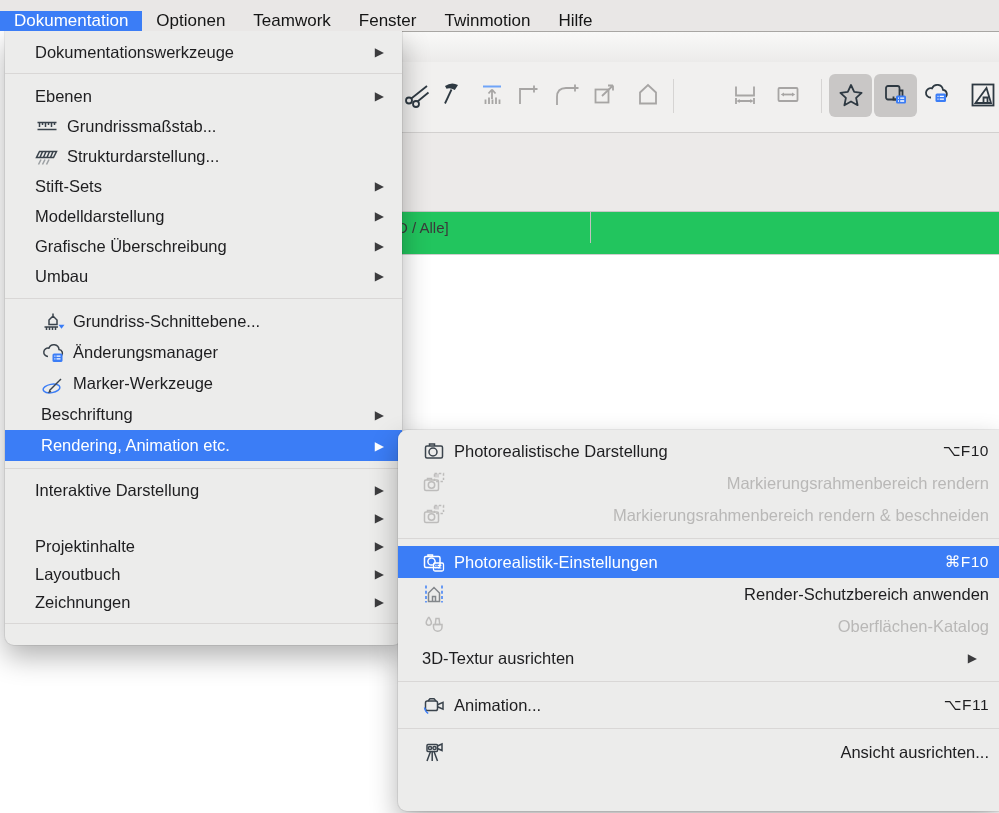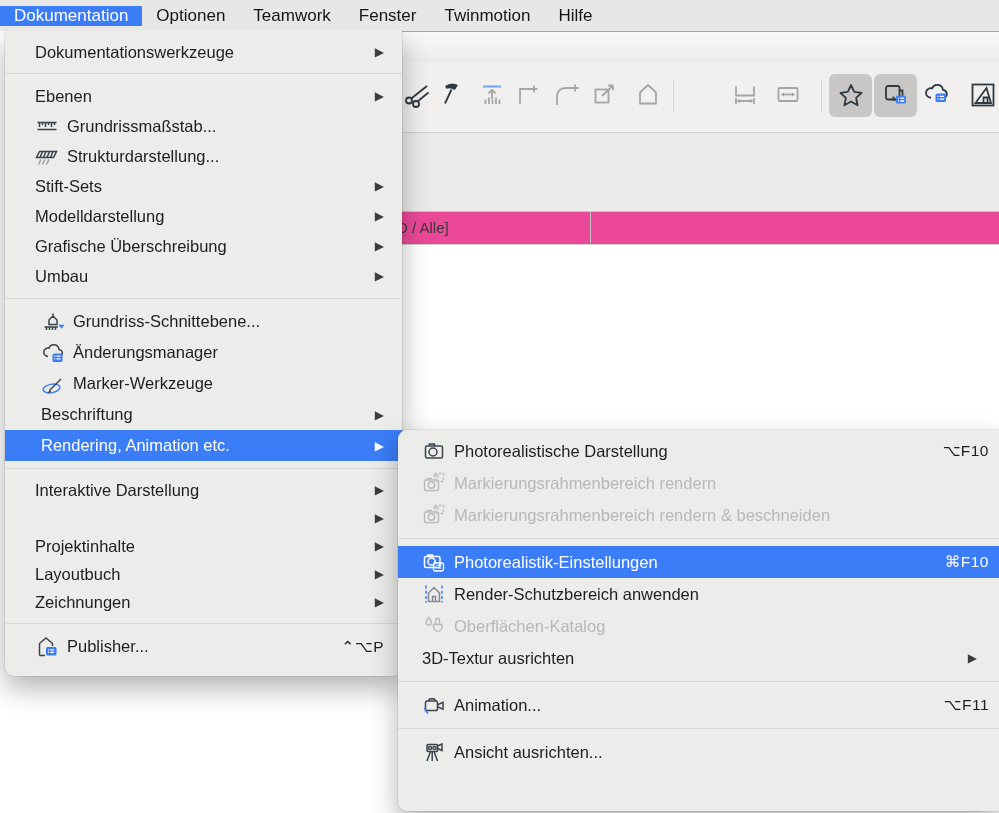--- a/index.html
+++ b/index.html
@@ -5,21 +5,21 @@
   html,body{margin:0;padding:0;}
   body{
     width:999px;height:813px;position:relative;overflow:hidden;
     background:#ffffff;
     font-family:"Liberation Sans","DejaVu Sans",sans-serif;
     -webkit-font-smoothing:antialiased;
   }
   
   .menubar{
     position:absolute;left:0;top:0;width:999px;height:31px;
-    background:#e9e7e6;display:flex;align-items:center;z-index:10;
+    background:#e9e7e6;display:flex;align-items:flex-end;z-index:10;
     font-size:17px;color:#151515;
   }
   .mb-item{display:flex;align-items:center;padding:0 14px;cursor:default;}
   .mb-item.active{background:#3b7df6;color:#ffffff;}
   
   .win{position:absolute;left:396px;top:31px;right:0;z-index:1;}
   .titlebar{
     position:absolute;left:0;top:0;right:0;height:31px;
     background:linear-gradient(#f9f9f8,#ecebea);
     border-top:1px solid #a8a6a3;box-sizing:border-box;
@@ -27,37 +27,37 @@
   .toolbar{
     position:absolute;left:0;top:31px;right:0;height:71px;
     background:#f1f0ef;border-bottom:1px solid #d2d0cf;box-sizing:border-box;
   }
   .tbtn{position:absolute;top:13px;width:40px;height:40px;display:flex;align-items:center;justify-content:center;border-radius:6px;}
   .tbtn.pressed{background:#c9c7c6;width:43px;height:43px;top:12px;}
   .tsep{position:absolute;top:17px;width:1px;height:34px;background:#d6d4d3;}
   .clip-blue{position:absolute;left:1px;top:15px;width:3px;height:14px;background:#3b7df6;border-radius:2px;}
   .graybody{position:absolute;left:0;top:102px;right:0;height:78px;background:#eceae9;}
   .tabrow{
-    position:absolute;left:0;top:180px;right:0;height:34px;
-    background:#ec4899;border-top:1px solid #c8c7c6;border-bottom:1px solid #cfcecd;
+    position:absolute;left:0;top:180px;right:0;height:44px;
+    background:#22c55e;border-top:1px solid #c8c7c6;border-bottom:1px solid #cfcecd;
     box-sizing:border-box;
   }
   .tab-label{position:absolute;left:1px;top:0;height:31px;line-height:31px;font-size:15px;color:#3a3a3a;}
   .tabdiv{position:absolute;left:194px;top:0;width:1px;height:31px;background:#c2c1c0;}
   
   .panel{
     position:absolute;background:#ececeb;z-index:5;
     box-shadow:0 12px 28px rgba(0,0,0,.30), 0 0 0 1px rgba(0,0,0,.07);
     color:#1e1e20;font-size:16.5px;
   }
   .menu-left{left:5px;top:31px;width:397px;border-radius:0 0 9px 9px;padding:7px 0 14px;box-sizing:border-box;}
   .menu-sub{left:398px;top:430px;width:601px;height:381px;border-radius:9px 0 0 9px;padding:5px 0 10px;box-sizing:border-box;}
   .sep{height:1px;background:#d9d7d6;margin:7px 0;}
   .mi{display:flex;align-items:center;padding:0 18px 0 30px;height:30px;box-sizing:border-box;white-space:nowrap;}
-  .menu-sub .mi{height:32px;padding:0 10px 0 24px;}
+  .menu-sub .mi{height:32px;padding:0 10px 0 24px;justify-content:space-between;}
   .h28{height:28px;}
   .h31{height:31px;padding-left:36px;}
   .pub{margin-top:3px;height:31px;}
   .mi .ic{width:24px;height:24px;flex:none;margin-right:8px;display:flex;align-items:center;justify-content:center;}
   .mi .arrow{margin-left:auto;font-size:12px;color:#3c3c3e;}
   .menu-sub .mi .arrow{margin-right:12px;}
   .mi .short{margin-left:auto;font-size:15.5px;letter-spacing:.5px;color:#1e1e20;}
   .mi.hl{background:#3b7df6;color:#ffffff;}
   .mi.hl .arrow,.mi.hl .short{color:#ffffff;}
   .mi.dis{color:#b9b8b7;}
@@ -299,31 +299,20 @@
     <span class="lbl">Layoutbuch</span>
     <span class="arrow">▶</span>
   </div>
   <div class="mi h28">
     <span class="lbl">Zeichnungen</span>
     <span class="arrow">▶</span>
   </div>
 
   <div class="sep"></div>
 
-  <div class="mi pub">
-    <span class="ic">
-      <svg width="24" height="24" viewBox="0 0 24 24">
-        <path class="s" d="M4.5 20.5 V8.5 L11 3 L17.5 8.5 V11 M4.5 20.5 H10"></path>
-        <rect class="bf" x="11" y="12" width="10.5" height="8.5" rx="1.6"></rect>
-        <path class="w" d="M13 14.8 h1 M15.1 14.8 h4 M13 17.4 h1 M15.1 17.4 h4"></path>
-      </svg>
-    </span>
-    <span class="lbl">Publisher...</span>
-    <span class="short">⌃⌥P</span>
-  </div>
 </div>
 
 <div class="panel menu-sub">
 
   <div class="mi">
     <span class="ic">
       <svg width="24" height="24" viewBox="0 0 24 24">
         <rect class="s" x="3.5" y="7" width="17" height="12" rx="1.5"></rect>
         <path class="s" d="M7.5 7 V5 h5 V7"></path>
         <circle class="s" cx="11" cy="13" r="4"></circle>

